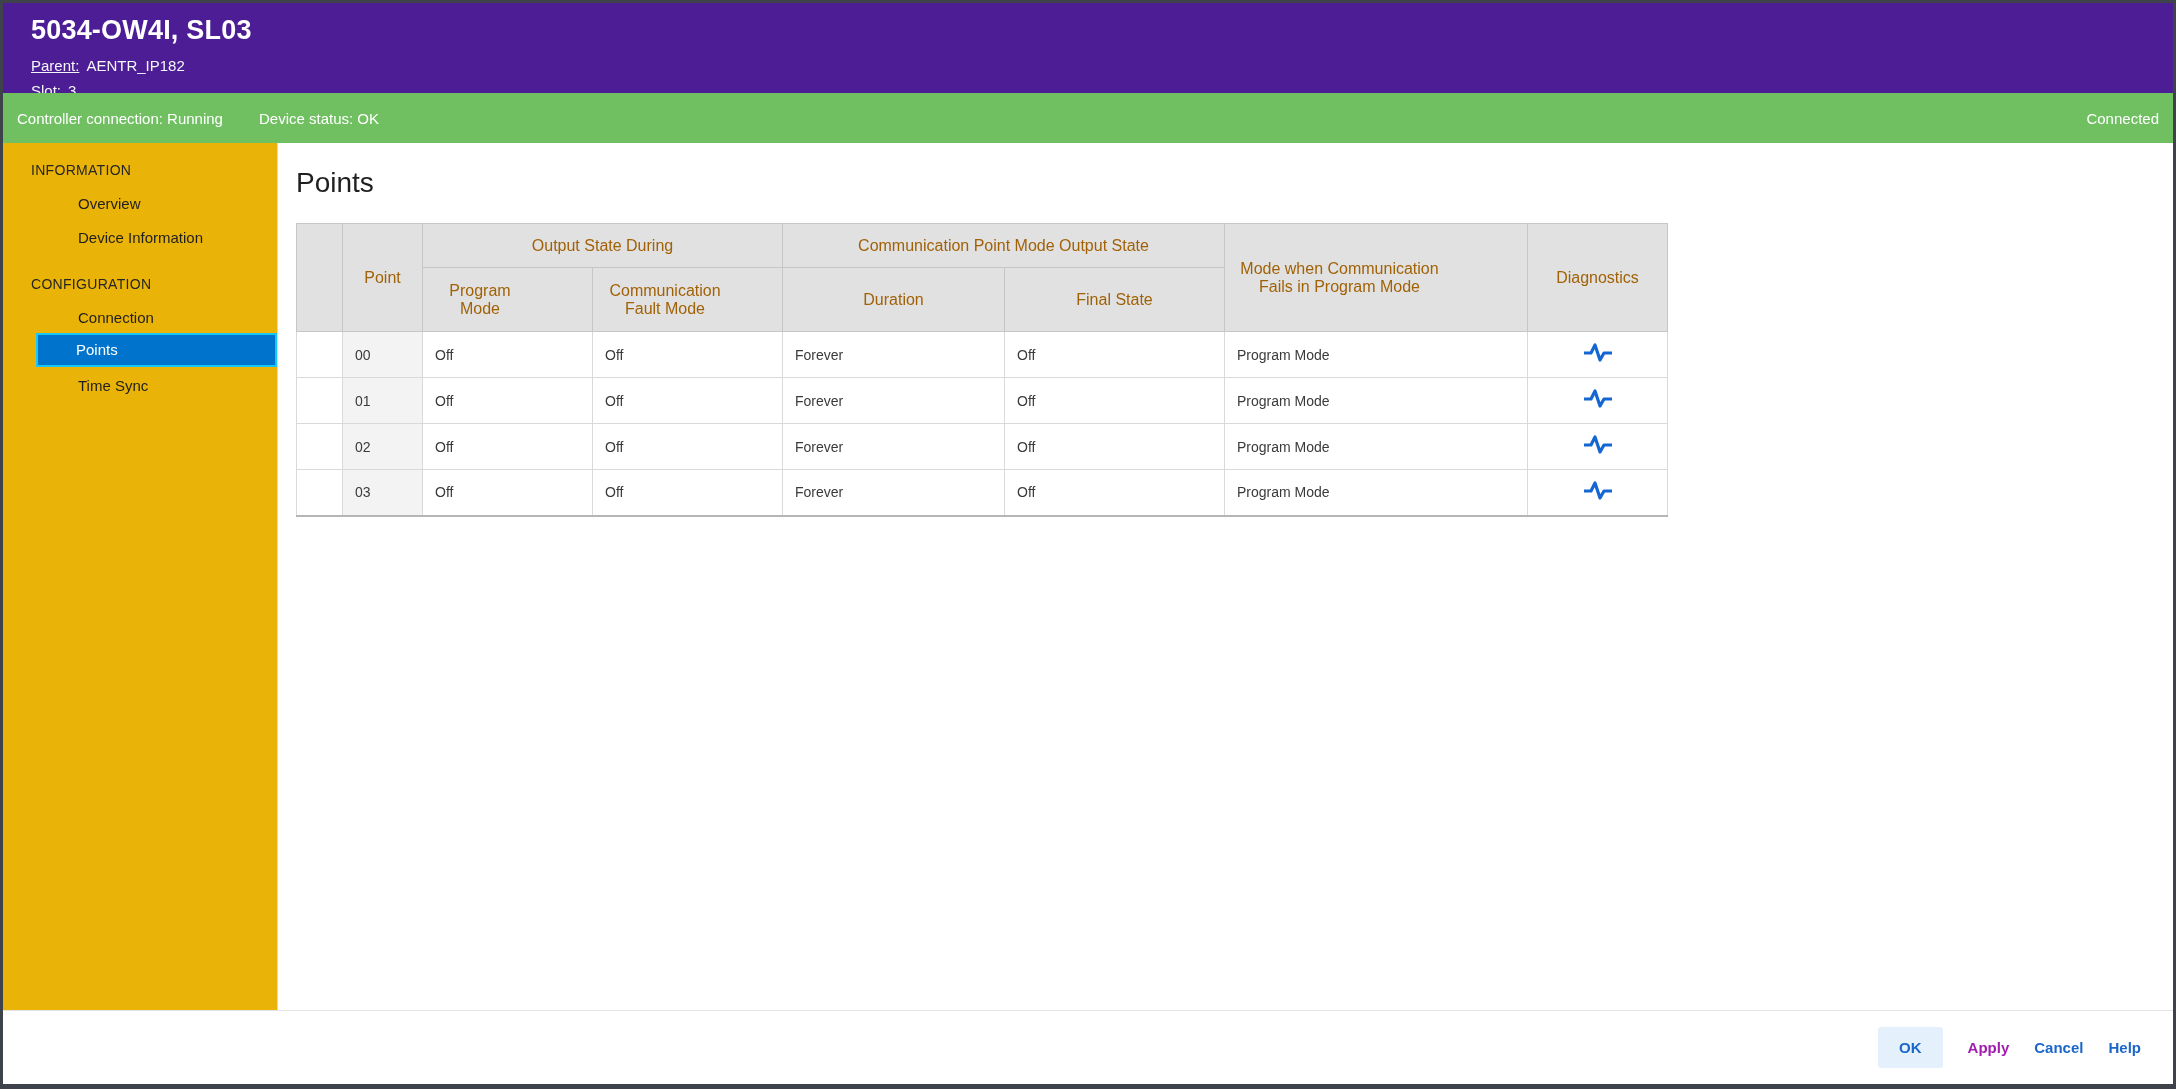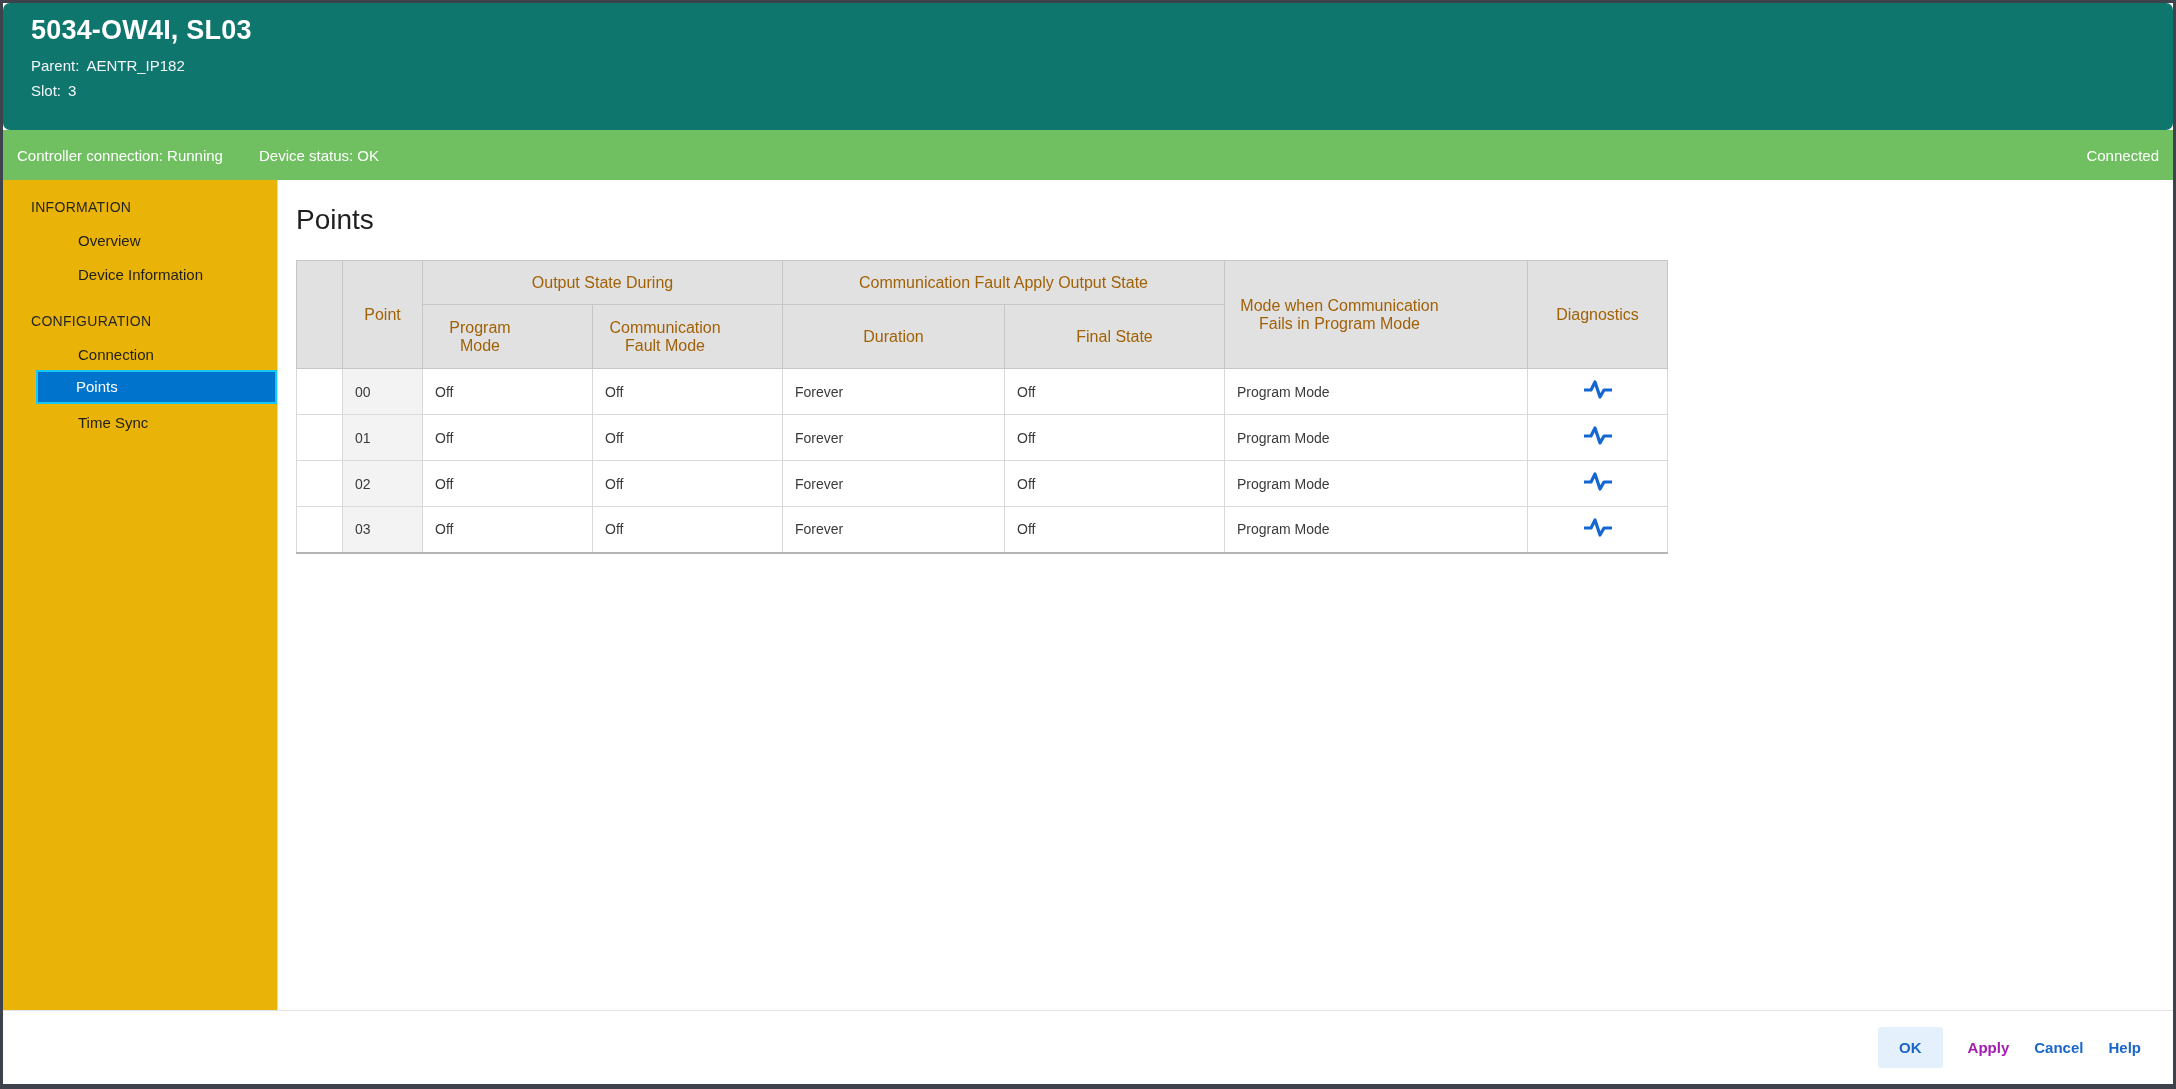--- a/index.html
+++ b/index.html
@@ -12,40 +12,39 @@
   .window {
     width: 2176px; height: 1089px;
     border: 3px solid #3e434b;
     border-bottom-width: 5px;
     background: #ffffff;
     display: flex; flex-direction: column;
   }
 
   
   .titlebar {
-    background: #0f766e;
+    background: #4c1d95;
     color: #ffffff;
-    height: 127px;
+    height: 90px;
     padding: 12px 24px 8px 28px;
     flex: 0 0 auto;
-    border-radius: 7px;
   }
   .titlebar h1 {
     font-size: 27px;
     font-weight: bold;
     letter-spacing: 0.2px;
     margin-bottom: 7px;
   }
   .titlebar .meta-line {
     font-size: 15px;
     line-height: 25px;
     font-weight: 400;
     color: #f4f6f9;
   }
-  .titlebar .meta-label { margin-right: 7px; }
+  .titlebar .meta-label { margin-right: 7px; text-decoration: underline; }
 
   
   .statusbar {
     background: #70c062;
     color: #ffffff;
     height: 50px;
     display: flex;
     align-items: center;
     padding: 0 14px;
     font-size: 15px;
@@ -222,21 +221,21 @@
           <col style="width:222px">
             <col style="width:220px">
             <col style="width:303px">
             <col style="width:140px">
         </colgroup>
         <thead>
           <tr class="group-row">
             <th rowspan="2"></th>
             <th rowspan="2">Point</th>
             <th colspan="2">Output State During</th>
-            <th colspan="2">Communication Fault Apply Output State</th>
+            <th colspan="2">Communication Point Mode Output State</th>
             <th rowspan="2">
                 <span class="wrap-mode">Mode when Communication Fails in Program Mode</span>
               </th>
             <th rowspan="2">Diagnostics</th>
           </tr>
           <tr class="sub-row">
             <th>
                 <span class="wrap-prog">Program Mode</span>
               </th>
             <th>

